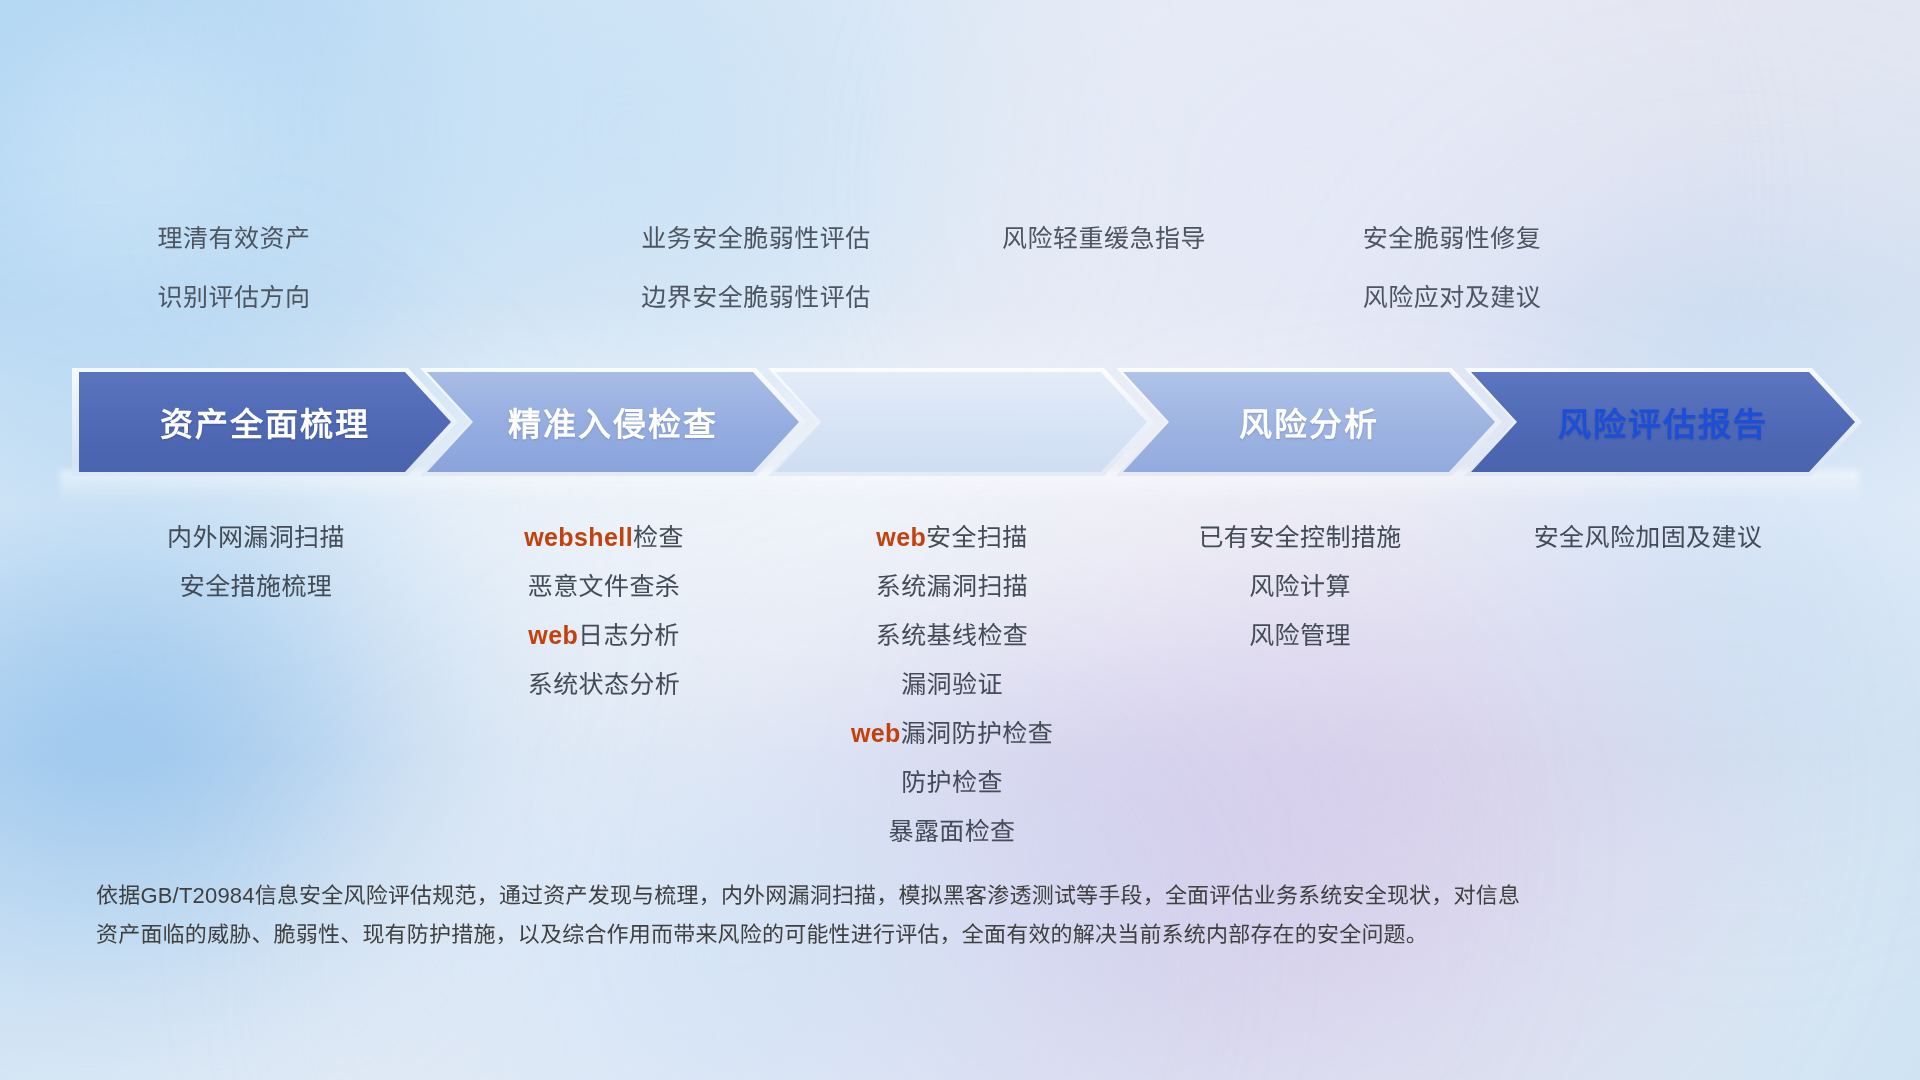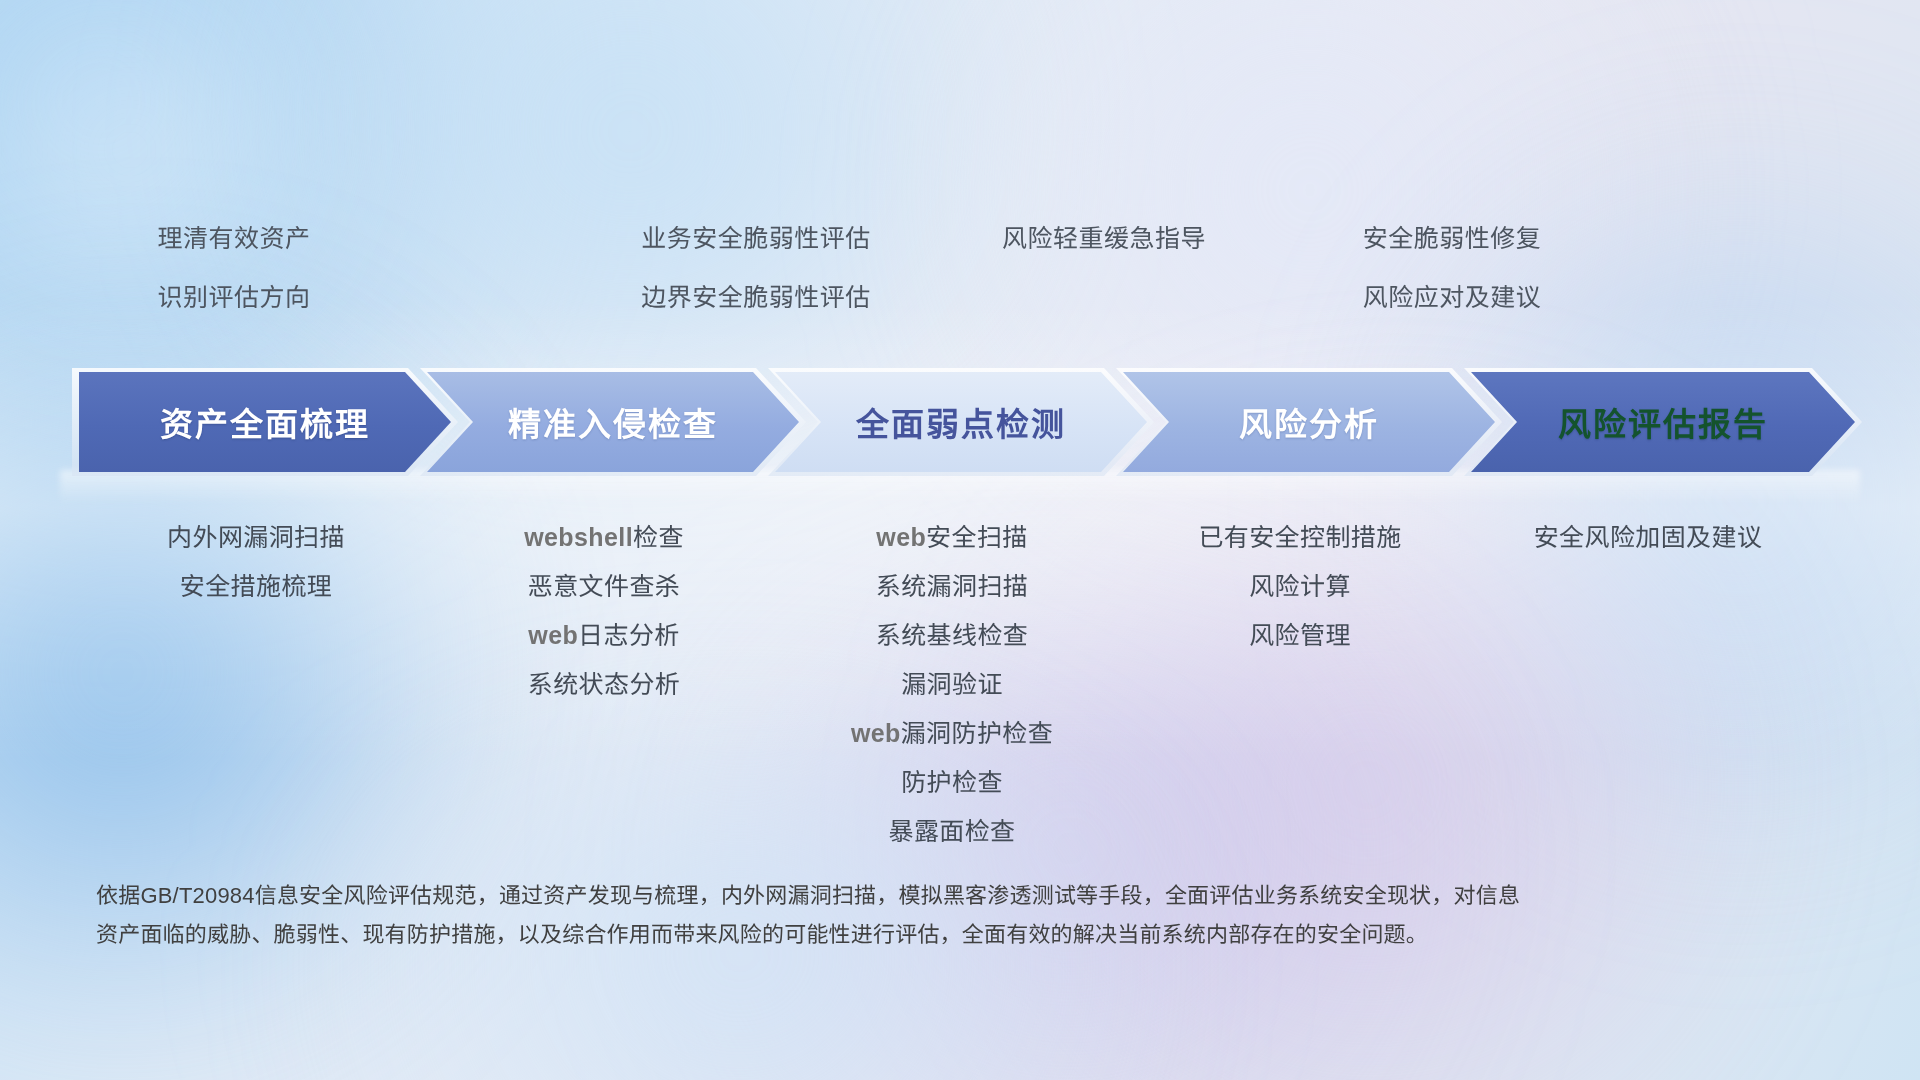--- a/index.html
+++ b/index.html
@@ -65,21 +65,21 @@
   }
   .note:last-child{margin-bottom:0;}
 
   
   .botrow{top:525px;}
   .botrow .col{justify-content:flex-start;}
   .bnote{
     font-size:25px;color:#434b56;letter-spacing:.4px;
     line-height:1;margin-bottom:24px;white-space:nowrap;
   }
-  .bnote .en{font-weight:700;color:#737373;margin-left:44px;}
+  .bnote .en{font-weight:700;color:#c2410c;margin-left:44px;}
 
   
   .band{
     position:absolute;left:72px;top:372px;width:1776px;height:100px;
   }
   .chev{
     position:absolute;top:0;height:100px;
     display:flex;align-items:center;justify-content:center;
     box-sizing:border-box;
     margin-left:7px;
@@ -115,21 +115,21 @@
   
   .c1 .body{background:linear-gradient(180deg,#5b74bd 0%,#4f69b5 55%,#4a63ad 100%);}
   .c1 .lbl{color:#ffffff;text-shadow:0 1px 2px rgba(30,48,100,.35);}
   .c2 .body{background:linear-gradient(180deg,#a8bde5 0%,#94ace0 55%,#8aa4db 100%);}
   .c2 .lbl{color:#ffffff;text-shadow:0 1px 2px rgba(60,82,140,.3);}
   .c3 .body{background:linear-gradient(180deg,rgba(226,235,248,.96) 0%,rgba(214,227,246,.96) 55%,rgba(206,221,243,.96) 100%);}
   .c3 .lbl{color:#45549c;}
   .c4 .body{background:linear-gradient(180deg,#b0c4e8 0%,#9db4e2 55%,#93aade 100%);}
   .c4 .lbl{color:#ffffff;text-shadow:0 1px 2px rgba(60,82,140,.3);}
   .c5 .body{background:linear-gradient(180deg,#5d76bf 0%,#5069b6 55%,#4a63ad 100%);}
-  .c5 .lbl{color:#14532d;text-shadow:0 1px 2px rgba(30,48,100,.35);}
+  .c5 .lbl{color:#1d4ed8;text-shadow:0 1px 2px rgba(30,48,100,.35);}
 
   
   .band-glow{
     position:absolute;left:60px;top:470px;width:1800px;height:34px;
     background:linear-gradient(180deg, rgba(255,255,255,.55), rgba(255,255,255,0));
     filter:blur(3px);
   }
 
   
   .footer{
@@ -189,21 +189,20 @@
 
     <div class="chev c2" style="left:348px;width:372px;">
       <div class="edge"></div>
       <div class="body"></div>
       <span class="lbl">精准入侵检查</span>
     </div>
 
     <div class="chev c3" style="left:696px;width:372px;">
       <div class="edge"></div>
       <div class="body"></div>
-      <span class="lbl">全面弱点检测</span>
     </div>
 
     <div class="chev c4" style="left:1044px;width:372px;">
       <div class="edge"></div>
       <div class="body"></div>
       <span class="lbl">风险分析</span>
     </div>
 
     <div class="chev c5" style="left:1392px;width:384px;">
       <div class="edge"></div>

